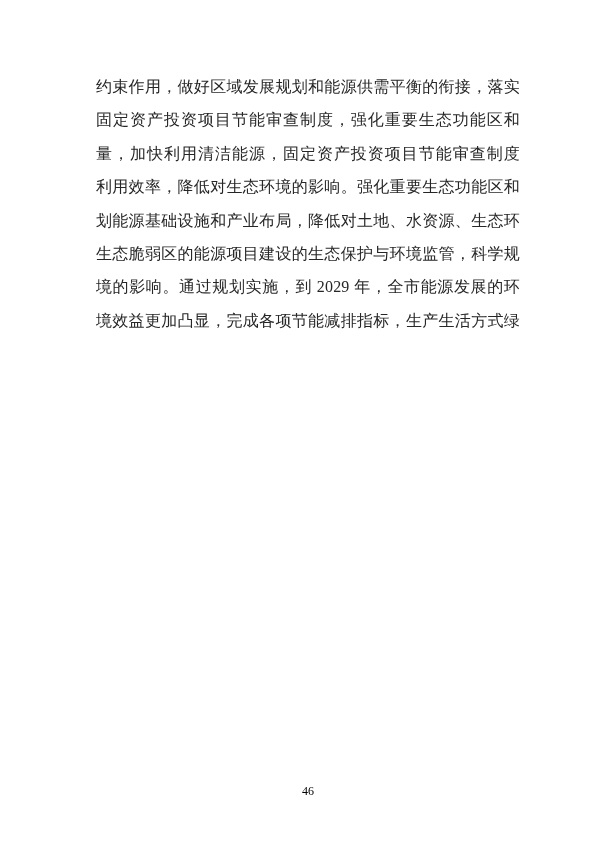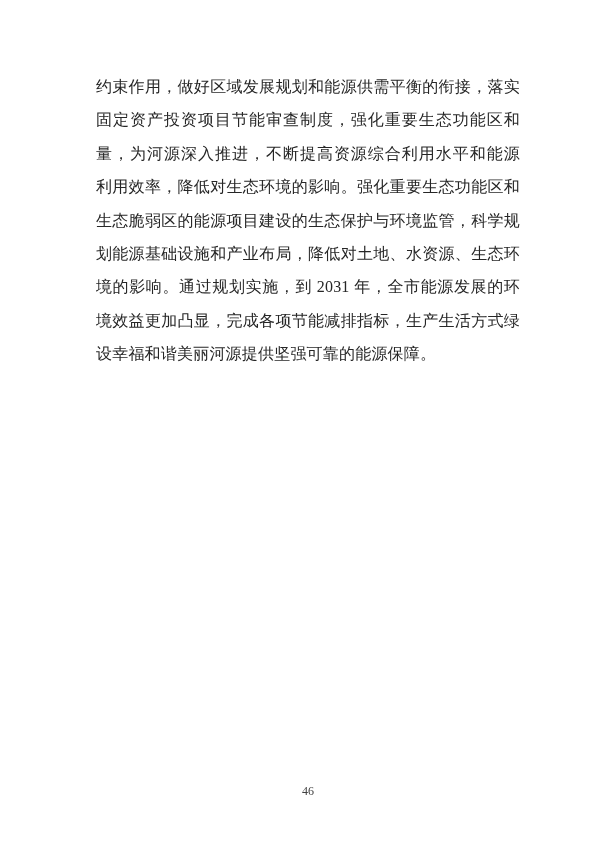--- a/index.html
+++ b/index.html
@@ -38,38 +38,37 @@
   }
   .footer {
     position: absolute;
     top: 781px;
     left: 0;
     width: 100%;
     text-align: center;
   }
   .page-number {
     font-size: 12px;
-    color: #404040;
+    color: #000000;
     font-family: "Liberation Serif", "DejaVu Serif", serif;
   }
 </style>
 </head>
 <body>
 
 <div class="page">
 
   <div class="text-block">
     <div class="para-line">约束作用，做好区域发展规划和能源供需平衡的衔接，落实</div>
     <div class="para-line">固定资产投资项目节能审查制度，强化重要生态功能区和</div>
-    <div class="para-line">量，为河源深入推进，不断提高资源综合利用水平和能源</div>
+    <div class="para-line">量，加快利用清洁能源，固定资产投资项目节能审查制度</div>
     <div class="para-line">利用效率，降低对生态环境的影响。强化重要生态功能区和</div>
+    <div class="para-line">划能源基础设施和产业布局，降低对土地、水资源、生态环</div>
     <div class="para-line">生态脆弱区的能源项目建设的生态保护与环境监管，科学规</div>
-    <div class="para-line">划能源基础设施和产业布局，降低对土地、水资源、生态环</div>
-    <div class="para-line">境的影响。通过规划实施，到 2031 年，全市能源发展的环</div>
+    <div class="para-line">境的影响。通过规划实施，到 2029 年，全市能源发展的环</div>
     <div class="para-line">境效益更加凸显，完成各项节能减排指标，生产生活方式绿</div>
-    <div class="para-line last">设幸福和谐美丽河源提供坚强可靠的能源保障。</div>
   </div>
 
   <div class="footer">
     <span class="page-number">46</span>
   </div>
 
 </div>
 
 </body></html>

